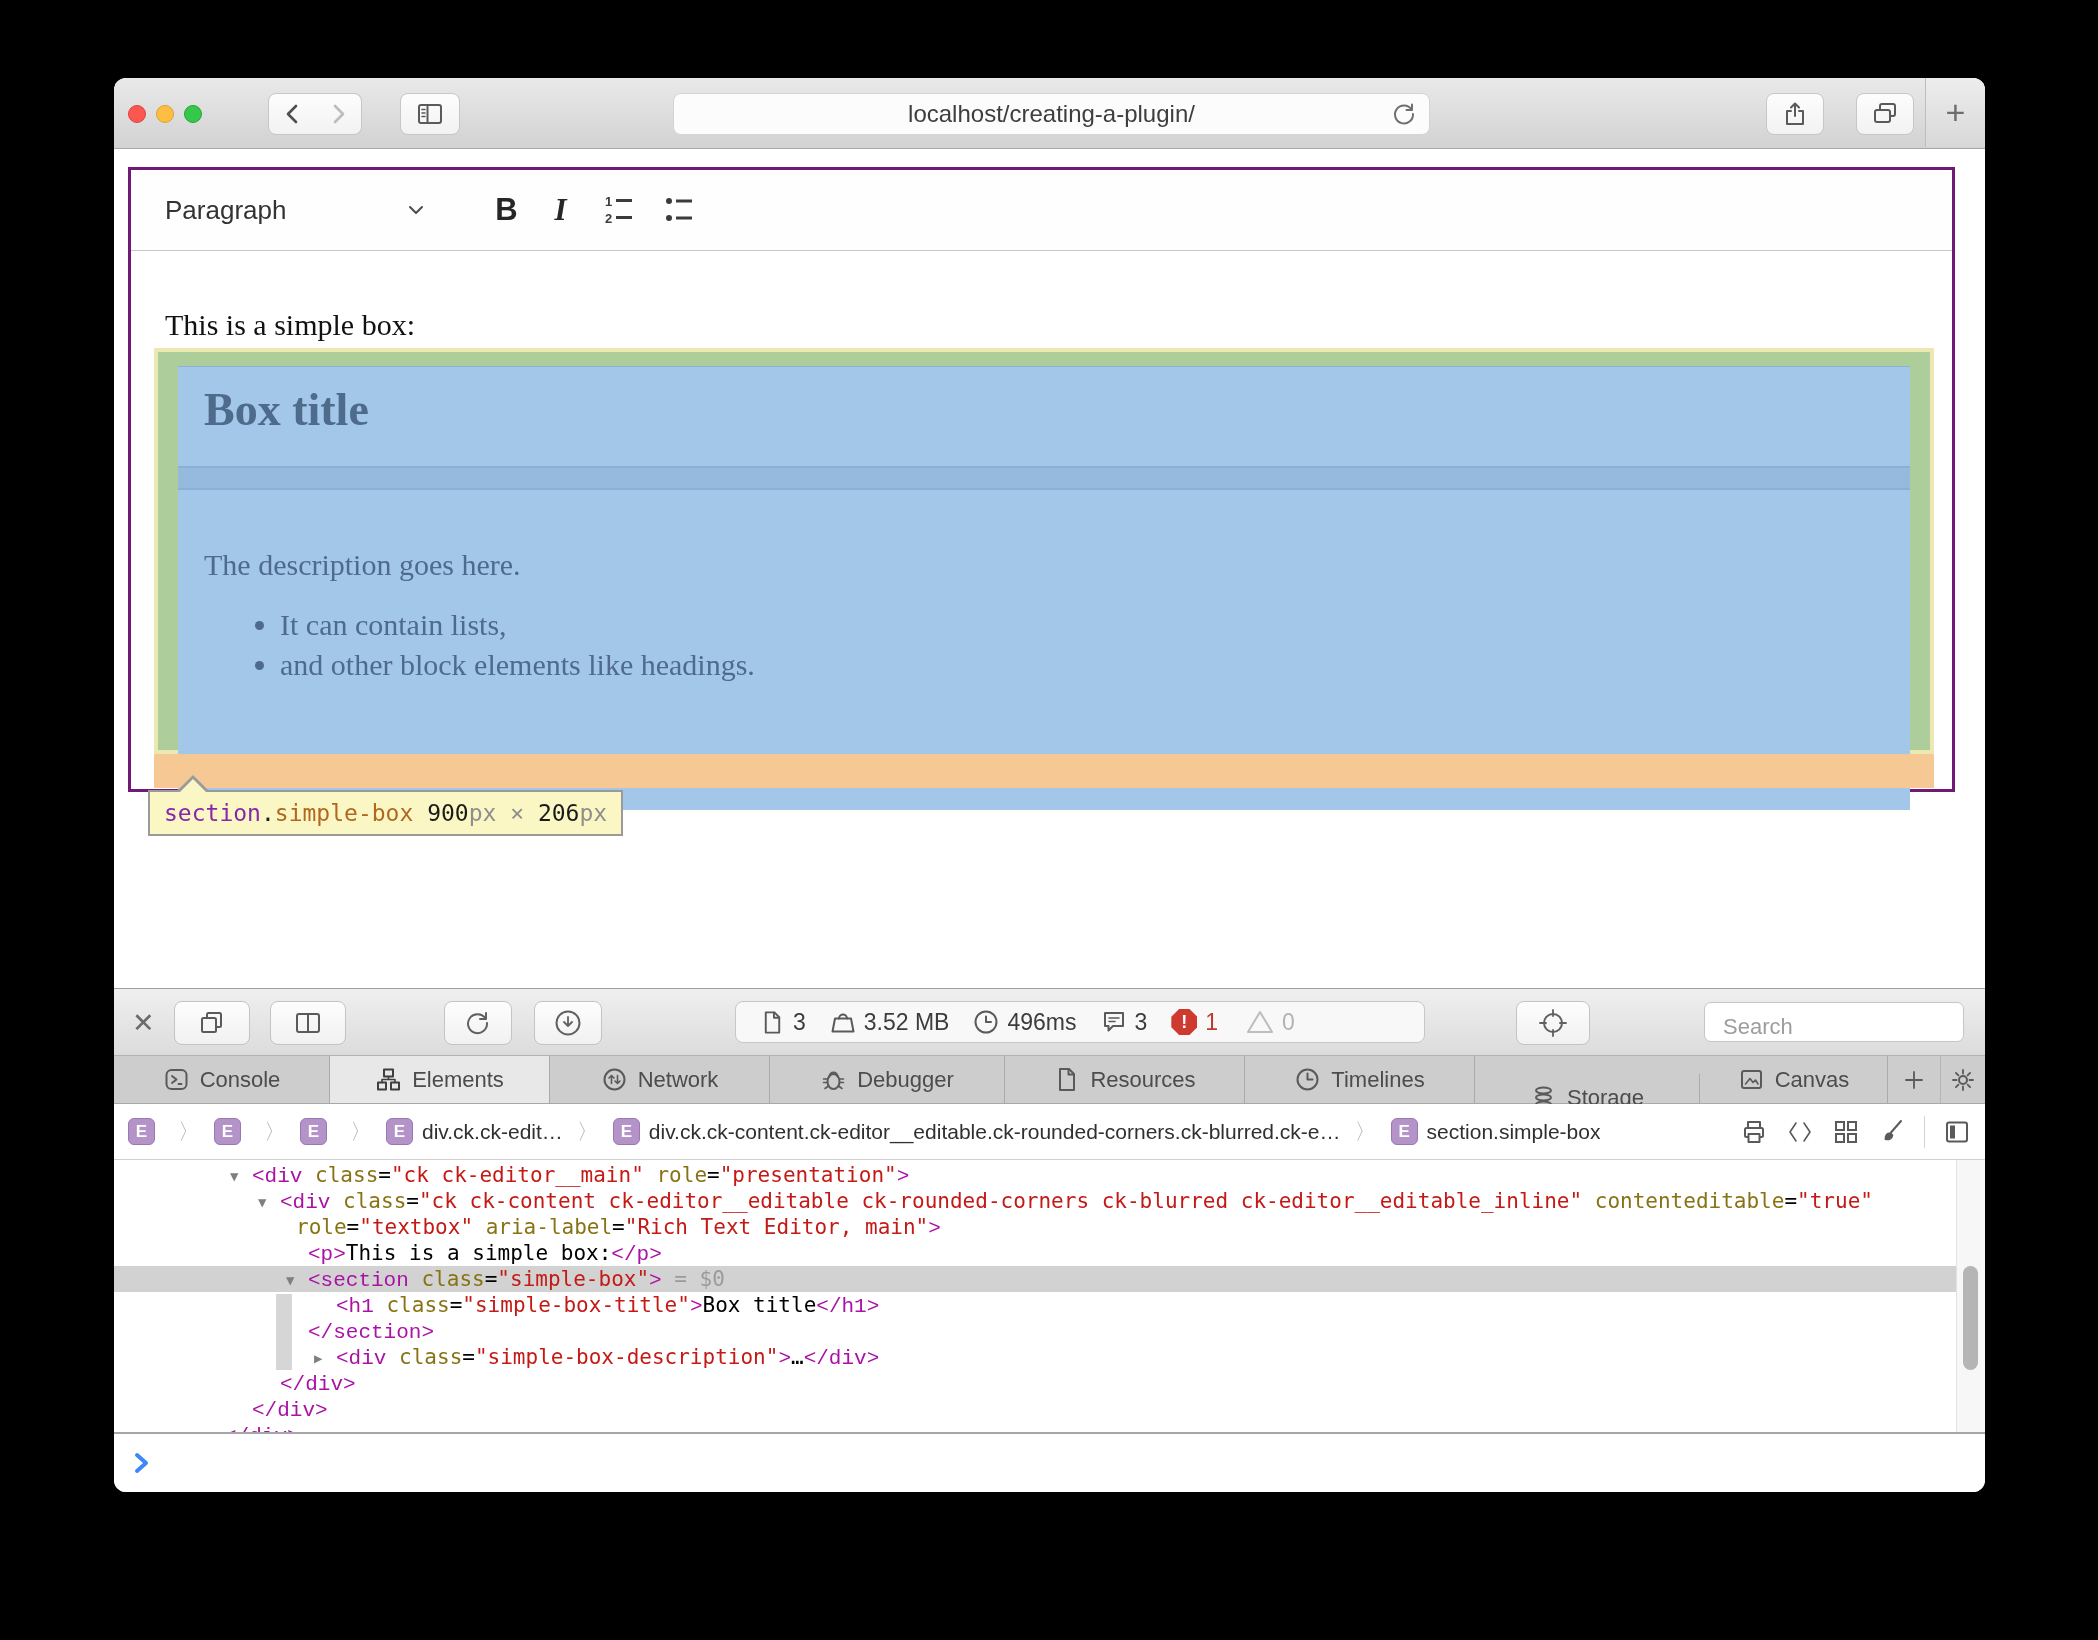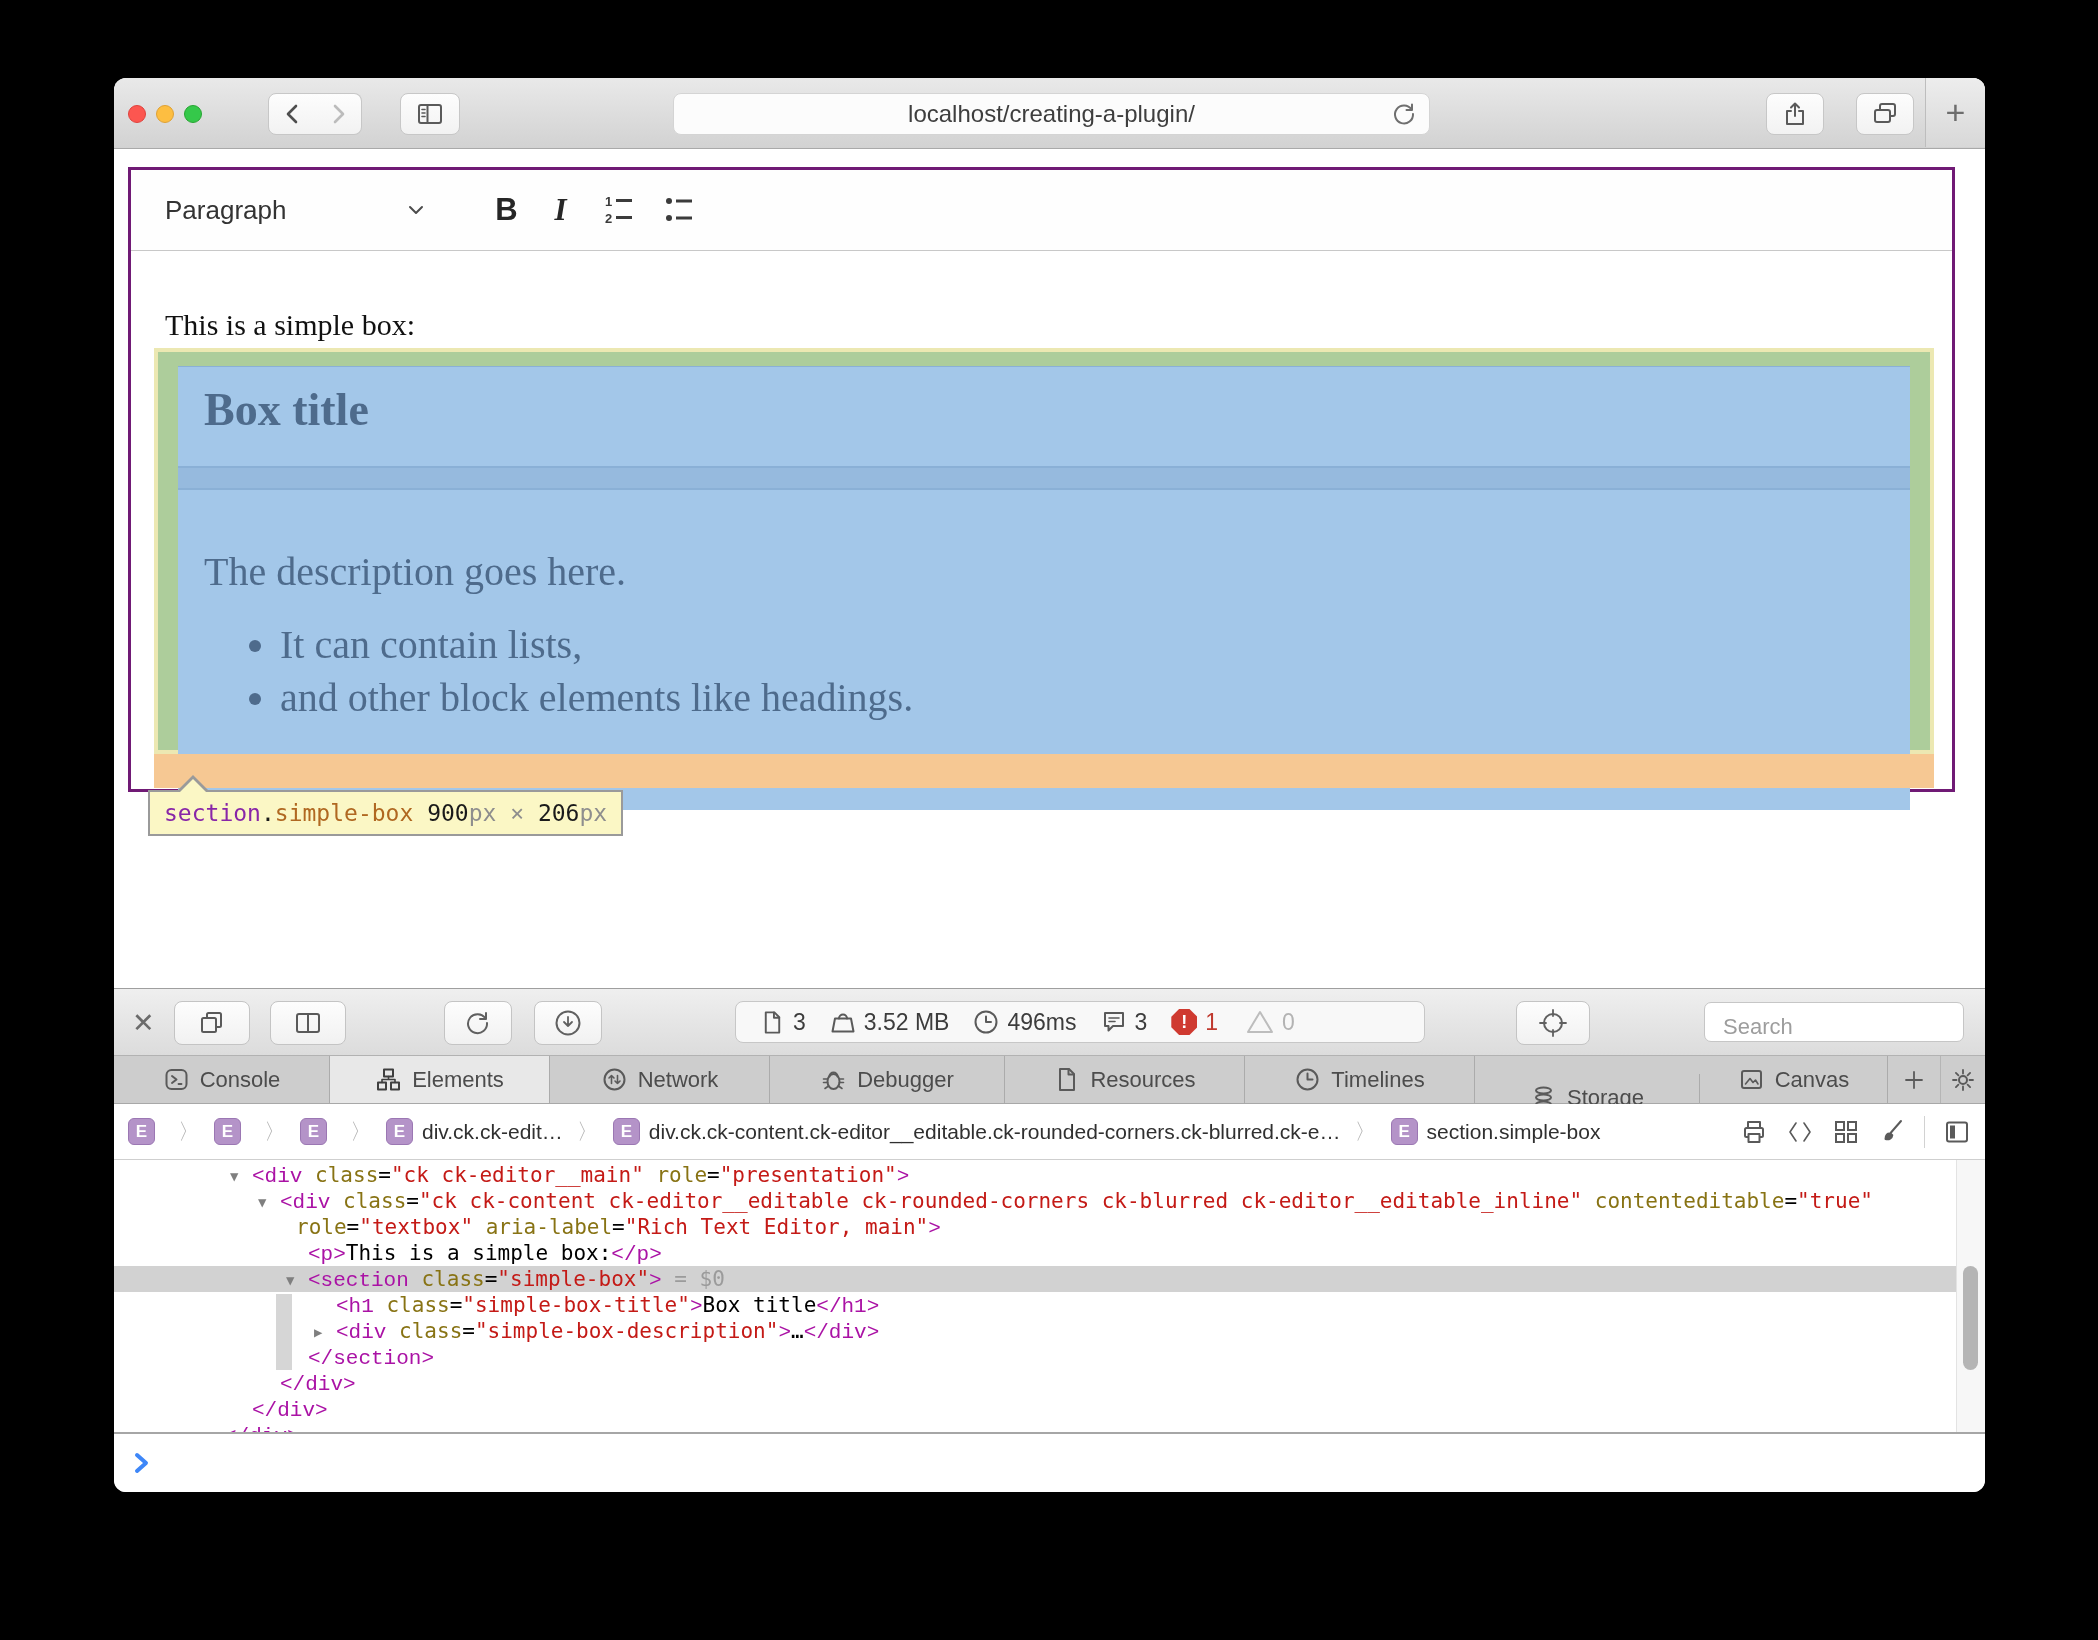--- a/index.html
+++ b/index.html
@@ -39,21 +39,21 @@
   .hl-box{position:absolute;left:23px;top:178px;width:1780px;height:406px;
     background:var(--hl-border,#ece8b2);padding:4px;box-sizing:border-box;}
   .hl-pad{width:100%;height:100%;background:var(--hl-pad,#adcd9b);
     padding:14px 20px;box-sizing:border-box;}
   .hl-h1{height:100px;background:var(--hl-content,#a3c7e9);box-sizing:border-box;
     border-top:1px solid var(--hl-edge,#8ab0d6);padding:16px 0 0 26px;}
   .hl-h1 .t{font-family:"Liberation Serif",serif;font-weight:bold;font-size:46px;color:var(--box-text,#4e6b8c);}
   .hl-band{height:24px;background:var(--hl-content2,#96bade);
     border-top:2px solid var(--hl-edge,#8ab0d6);border-bottom:2px solid var(--hl-edge,#8ab0d6);box-sizing:border-box;}
   .hl-desc{height:320px;background:var(--hl-content,#a3c7e9);box-sizing:border-box;
-    padding:58px 0 0 26px;font-family:"Liberation Serif",serif;font-size:40px;color:var(--box-text,#4e6b8c);}
+    padding:58px 0 0 26px;font-family:"Liberation Serif",serif;font-size:30px;color:var(--box-text,#4e6b8c);}
   .hl-desc ul{margin:26px 0 0 0;padding-left:76px;}
   .hl-desc li{margin-bottom:6px;}
   .hl-margin{position:absolute;left:23px;top:584px;width:1780px;height:34px;background:var(--hl-margin,#f6c893);}
 
   .tooltip{position:absolute;left:34px;top:712px;height:42px;background:var(--tip-bg,#fbf7c5);
     border:2px solid #9a9a9a;display:flex;align-items:center;padding:0 14px;white-space:pre;
     font-family:"DejaVu Sans Mono",monospace;font-size:23px;z-index:5;}
   .tooltip .arrow-b{position:absolute;top:-17px;left:26px;width:0;height:0;
     border-left:17px solid transparent;border-right:17px solid transparent;border-bottom:17px solid #9a9a9a;}
   .tooltip .arrow-f{position:absolute;top:-13px;left:29px;width:0;height:0;
@@ -434,22 +434,22 @@
 
   <div class="dompanel">
     <div style="height:2px"></div>
 
   <div class="dom-row" style="padding-left: 116px;"><span class="dar">▼</span><span class="s-t">&lt;div</span><span class="s-a"> class</span><span class="s-p">=</span><span class="s-v">"ck ck-editor__main"</span><span class="s-a"> role</span><span class="s-p">=</span><span class="s-v">"presentation"</span><span class="s-t">&gt;</span></div>
       <div class="dom-row" style="padding-left: 144px;"><span class="dar">▼</span><span class="s-t">&lt;div</span><span class="s-a"> class</span><span class="s-p">=</span><span class="s-v">"ck ck-content ck-editor__editable ck-rounded-corners ck-blurred ck-editor__editable_inline"</span><span class="s-a"> contenteditable</span><span class="s-p">=</span><span class="s-v">"true"</span></div>
       <div class="dom-row" style="padding-left: 160px;"><span class="dar"></span><span class="s-a">role</span><span class="s-p">=</span><span class="s-v">"textbox"</span><span class="s-a"> aria-label</span><span class="s-p">=</span><span class="s-v">"Rich Text Editor, main"</span><span class="s-t">&gt;</span></div>
       <div class="dom-row" style="padding-left: 172px;"><span class="dar"></span><span class="s-t">&lt;p&gt;</span><span class="s-p">This is a simple box:</span><span class="s-t">&lt;/p&gt;</span></div>
       <div class="dom-row sel" style="padding-left: 172px;"><span class="dar">▼</span><span class="s-t">&lt;section</span><span class="s-a"> class</span><span class="s-p">=</span><span class="s-v">"simple-box"</span><span class="s-t">&gt;</span><span class="s-m"> = $0</span></div>
       <div class="dom-row" style="padding-left: 200px;"><span class="dar"></span><span class="s-t">&lt;h1</span><span class="s-a"> class</span><span class="s-p">=</span><span class="s-v">"simple-box-title"</span><span class="s-t">&gt;</span><span class="s-p">Box title</span><span class="s-t">&lt;/h1&gt;</span></div>
+      <div class="dom-row" style="padding-left: 172px;"><span class="dar"></span><span class="s-t">&lt;/section&gt;</span></div>
       <div class="dom-row" style="padding-left: 200px;"><span class="dar">▶</span><span class="s-t">&lt;div</span><span class="s-a"> class</span><span class="s-p">=</span><span class="s-v">"simple-box-description"</span><span class="s-t">&gt;</span><span class="s-p">…</span><span class="s-t">&lt;/div&gt;</span></div>
-      <div class="dom-row" style="padding-left: 172px;"><span class="dar"></span><span class="s-t">&lt;/section&gt;</span></div>
       <div class="dom-row" style="padding-left: 144px;"><span class="dar"></span><span class="s-t">&lt;/div&gt;</span></div>
       <div class="dom-row" style="padding-left: 116px;"><span class="dar"></span><span class="s-t">&lt;/div&gt;</span></div>
       <div class="dom-row" style="padding-left: 88px;"><span class="dar"></span><span class="s-t">&lt;/div&gt;</span></div>
       <div class="guidebar"></div>
       <div class="domscroll">
         <div class="domthumb"></div>
       </div>
     </div>
 
   <div class="dt-split"></div>

